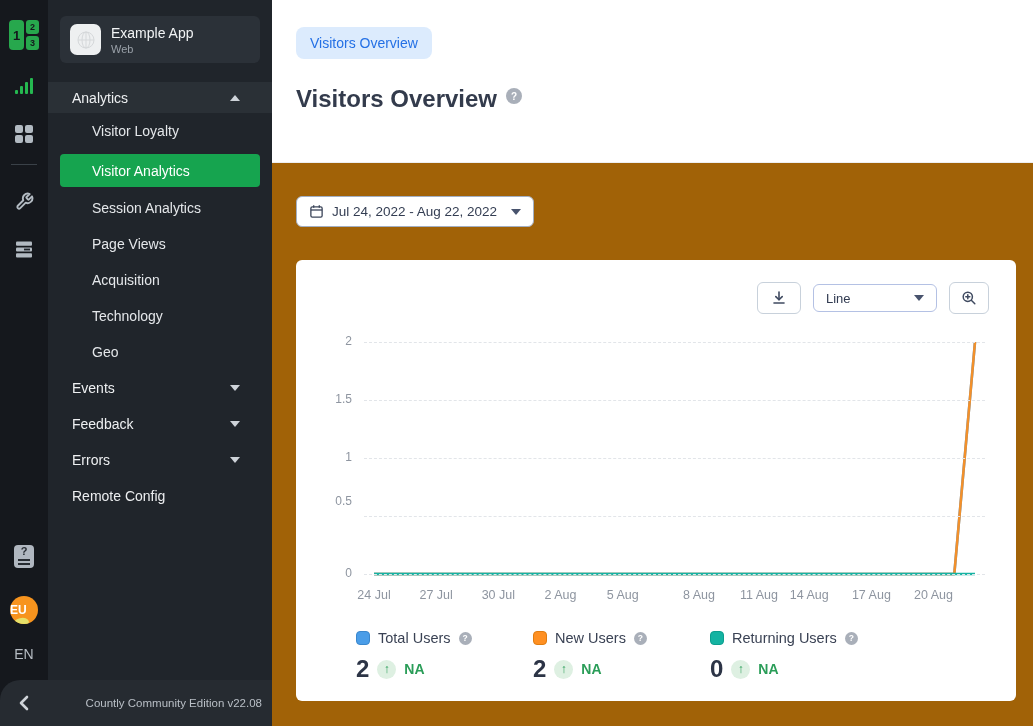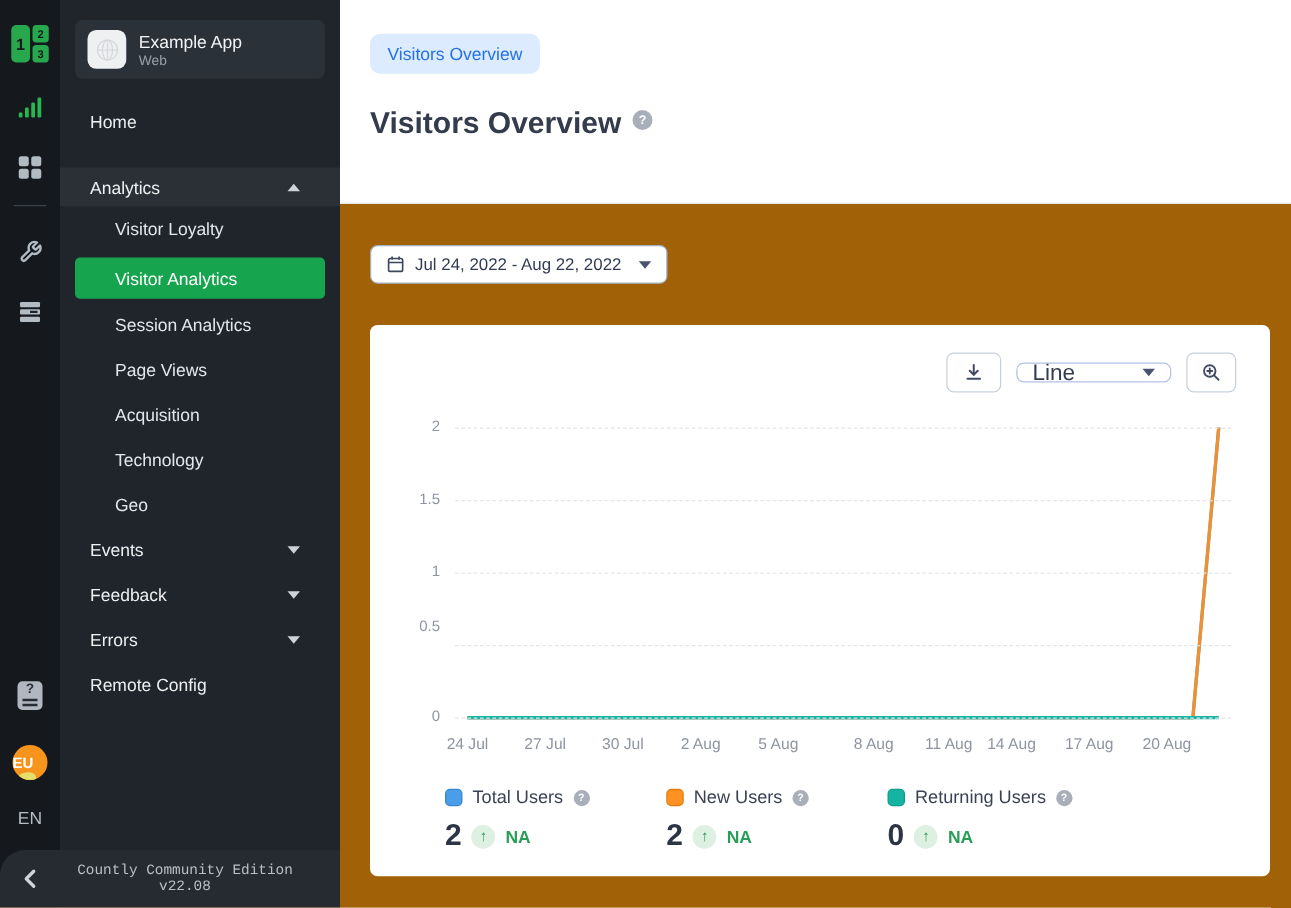--- a/index.html
+++ b/index.html
@@ -42,42 +42,42 @@
   .tri-down { width:0; height:0; border-left:5px solid transparent; border-right:5px solid transparent; border-top:6px solid #ced3d9; }
   .sub-item { margin:0 12px; height:36px; border-radius:4px; display:flex; align-items:center; padding-left:32px; font-size:14px; color:#e4e7ea; cursor:pointer; }
   .sub-item.first { margin-top:5px; }
   .sub-item.active { background:#16a44f; color:#fff; height:33px; margin-top:5px; margin-bottom:3px; }
   .gap35 { margin-top:35px; }
   .gap4  { margin-top:4px; }
 
   
   .bottom-bar { position:absolute; left:0; bottom:0; width:272px; height:46px; background:#262b31; border-radius:20px 0 0 0; display:flex; align-items:center; z-index:5; }
   .collapse-btn { width:48px; height:100%; display:flex; align-items:center; justify-content:center; cursor:pointer; }
-  .version { flex:1; text-align:center; font-size:11.5px; color:#b9bfc6; padding-right:24px;font-family:Liberation Mono, monospace; }
+  .version { flex:1; text-align:right; font-size:11.5px; color:#b9bfc6; padding-right:10px; }
 
   
   .main { flex:1; display:flex; flex-direction:column; background:#a16207; }
   .top-band { height:163px; background:#ffffff; border-bottom:1px solid #eceef1; padding-left:24px; }
   .tab-chip { display:inline-flex; margin-top:27px; padding:8px 14px; background:#dcebfd; color:#2470e5; font-size:14px; font-weight:500; border-radius:8px; cursor:pointer; }
   .page-title-row { display:flex; align-items:flex-start; margin-top:27px; gap:9px; }
   .page-title { font-size:24px; font-weight:700; color:#333b4c; line-height:26px; }
   .qmark { background:#a9afb9; color:#fff; border-radius:50%; display:inline-flex; align-items:center; justify-content:center; font-weight:bold; cursor:pointer; }
   .qmark.lg { width:16px; height:16px; font-size:10px; margin-top:2px; }
   .qmark.sm { width:13px; height:13px; font-size:8.5px; }
 
   .content { padding:33px 0 0 24px; }
   .date-picker { display:inline-flex; align-items:center; gap:8px; height:31px; padding:0 12px; background:#fff; border:1px solid #a2afc4; border-radius:6px; font-size:13.5px; color:#333d52; cursor:pointer; }
   .tri-sel { width:0; height:0; border-left:5px solid transparent; border-right:5px solid transparent; border-top:6px solid #48536d; margin-left:6px; }
 
   .card { margin-top:33px; width:720px; background:#ffffff; border-radius:6px; height:441px; }
   .toolbar { display:flex; justify-content:flex-end; align-items:center; gap:12px; padding:22px 27px 0 0; }
   .tool-btn { height:32px; background:#fff; border:1px solid #c8d1db; border-radius:6px; display:flex; align-items:center; justify-content:center; cursor:pointer; }
   .tool-btn.dl { width:44px; }
   .tool-btn.zm { width:40px; }
-  .select { height:16px; width:124px; background:#fff; border:1px solid #b4c1e4; border-radius:6px; display:flex; align-items:center; justify-content:space-between; padding:0 12px; font-size:18px; color:#313b51; cursor:pointer; }
+  .select { height:28px; width:124px; background:#fff; border:1px solid #b4c1e4; border-radius:6px; display:flex; align-items:center; justify-content:space-between; padding:0 12px; font-size:13px; color:#313b51; cursor:pointer; }
 
   .chart { position:relative; margin-top:28px; padding-left:68px; padding-right:31px; }
   .plot-area { position:relative; height:232px; }
   .gridline { position:absolute; left:0; right:0; border-top:1px dashed #e2e5e9; }
   .y-label { position:absolute; left:0; width:56px; text-align:right; font-size:12px; color:#8e95a0; }
   .series-svg { position:absolute; left:0; top:0; overflow:visible; }
   .x-axis { position:relative; height:22px; margin-top:8px; }
   .x-label { position:absolute; transform:translateX(-50%); font-size:12.5px; color:#8e95a0; white-space:nowrap; top:6px; }
 
   .legend { display:flex; margin:26px 0 0 60px; }
@@ -155,21 +155,20 @@
         <line x1="3" y1="11" x2="19" y2="11"></line>
           <line x1="11" y1="3" x2="11" y2="19"></line>
       </svg>
     </span>
     <span>
       <div class="app-name">Example App</div>
       <div class="app-type">Web</div>
     </span>
   </div>
 
-  <div class="menu-item home">Home</div>
 
   <div class="group-header">
     <span>Analytics</span>
     <span class="spacer"></span>
     <span class="tri-up"></span>
   </div>
 
   <div class="sub-item">Visitor Loyalty</div>
   <div class="sub-item active first">Visitor Analytics</div>
   <div class="sub-item">Session Analytics</div>

